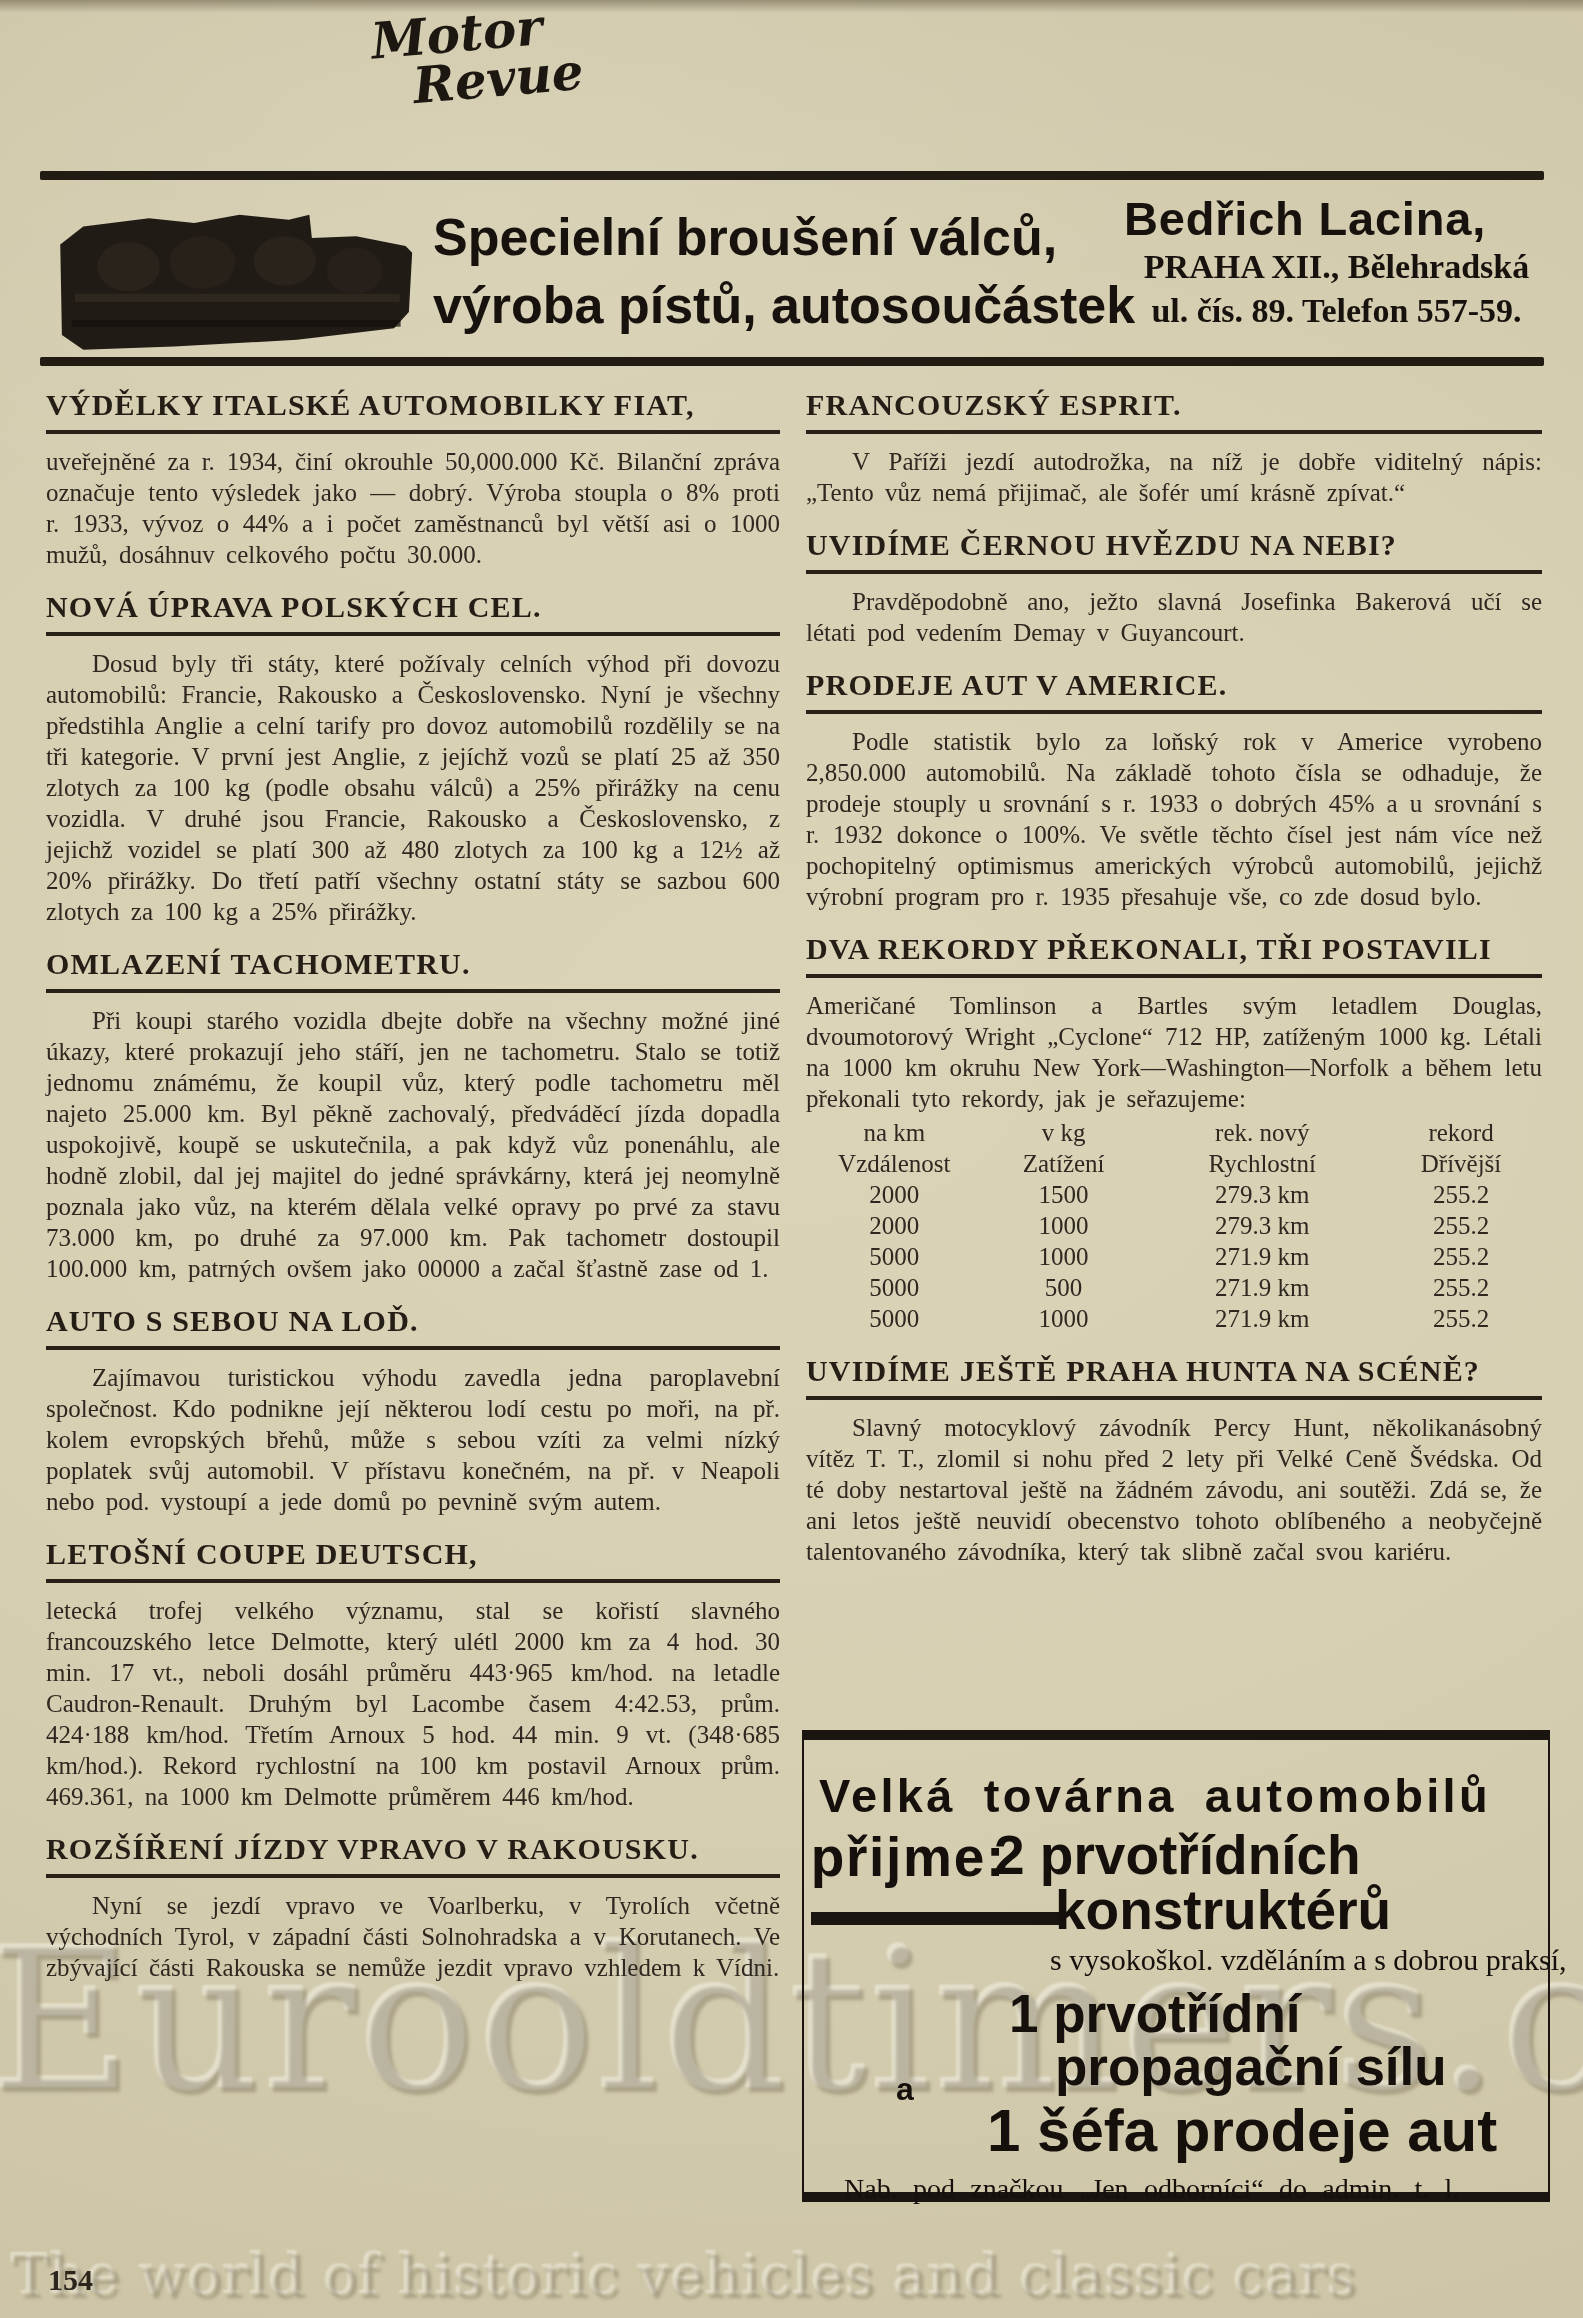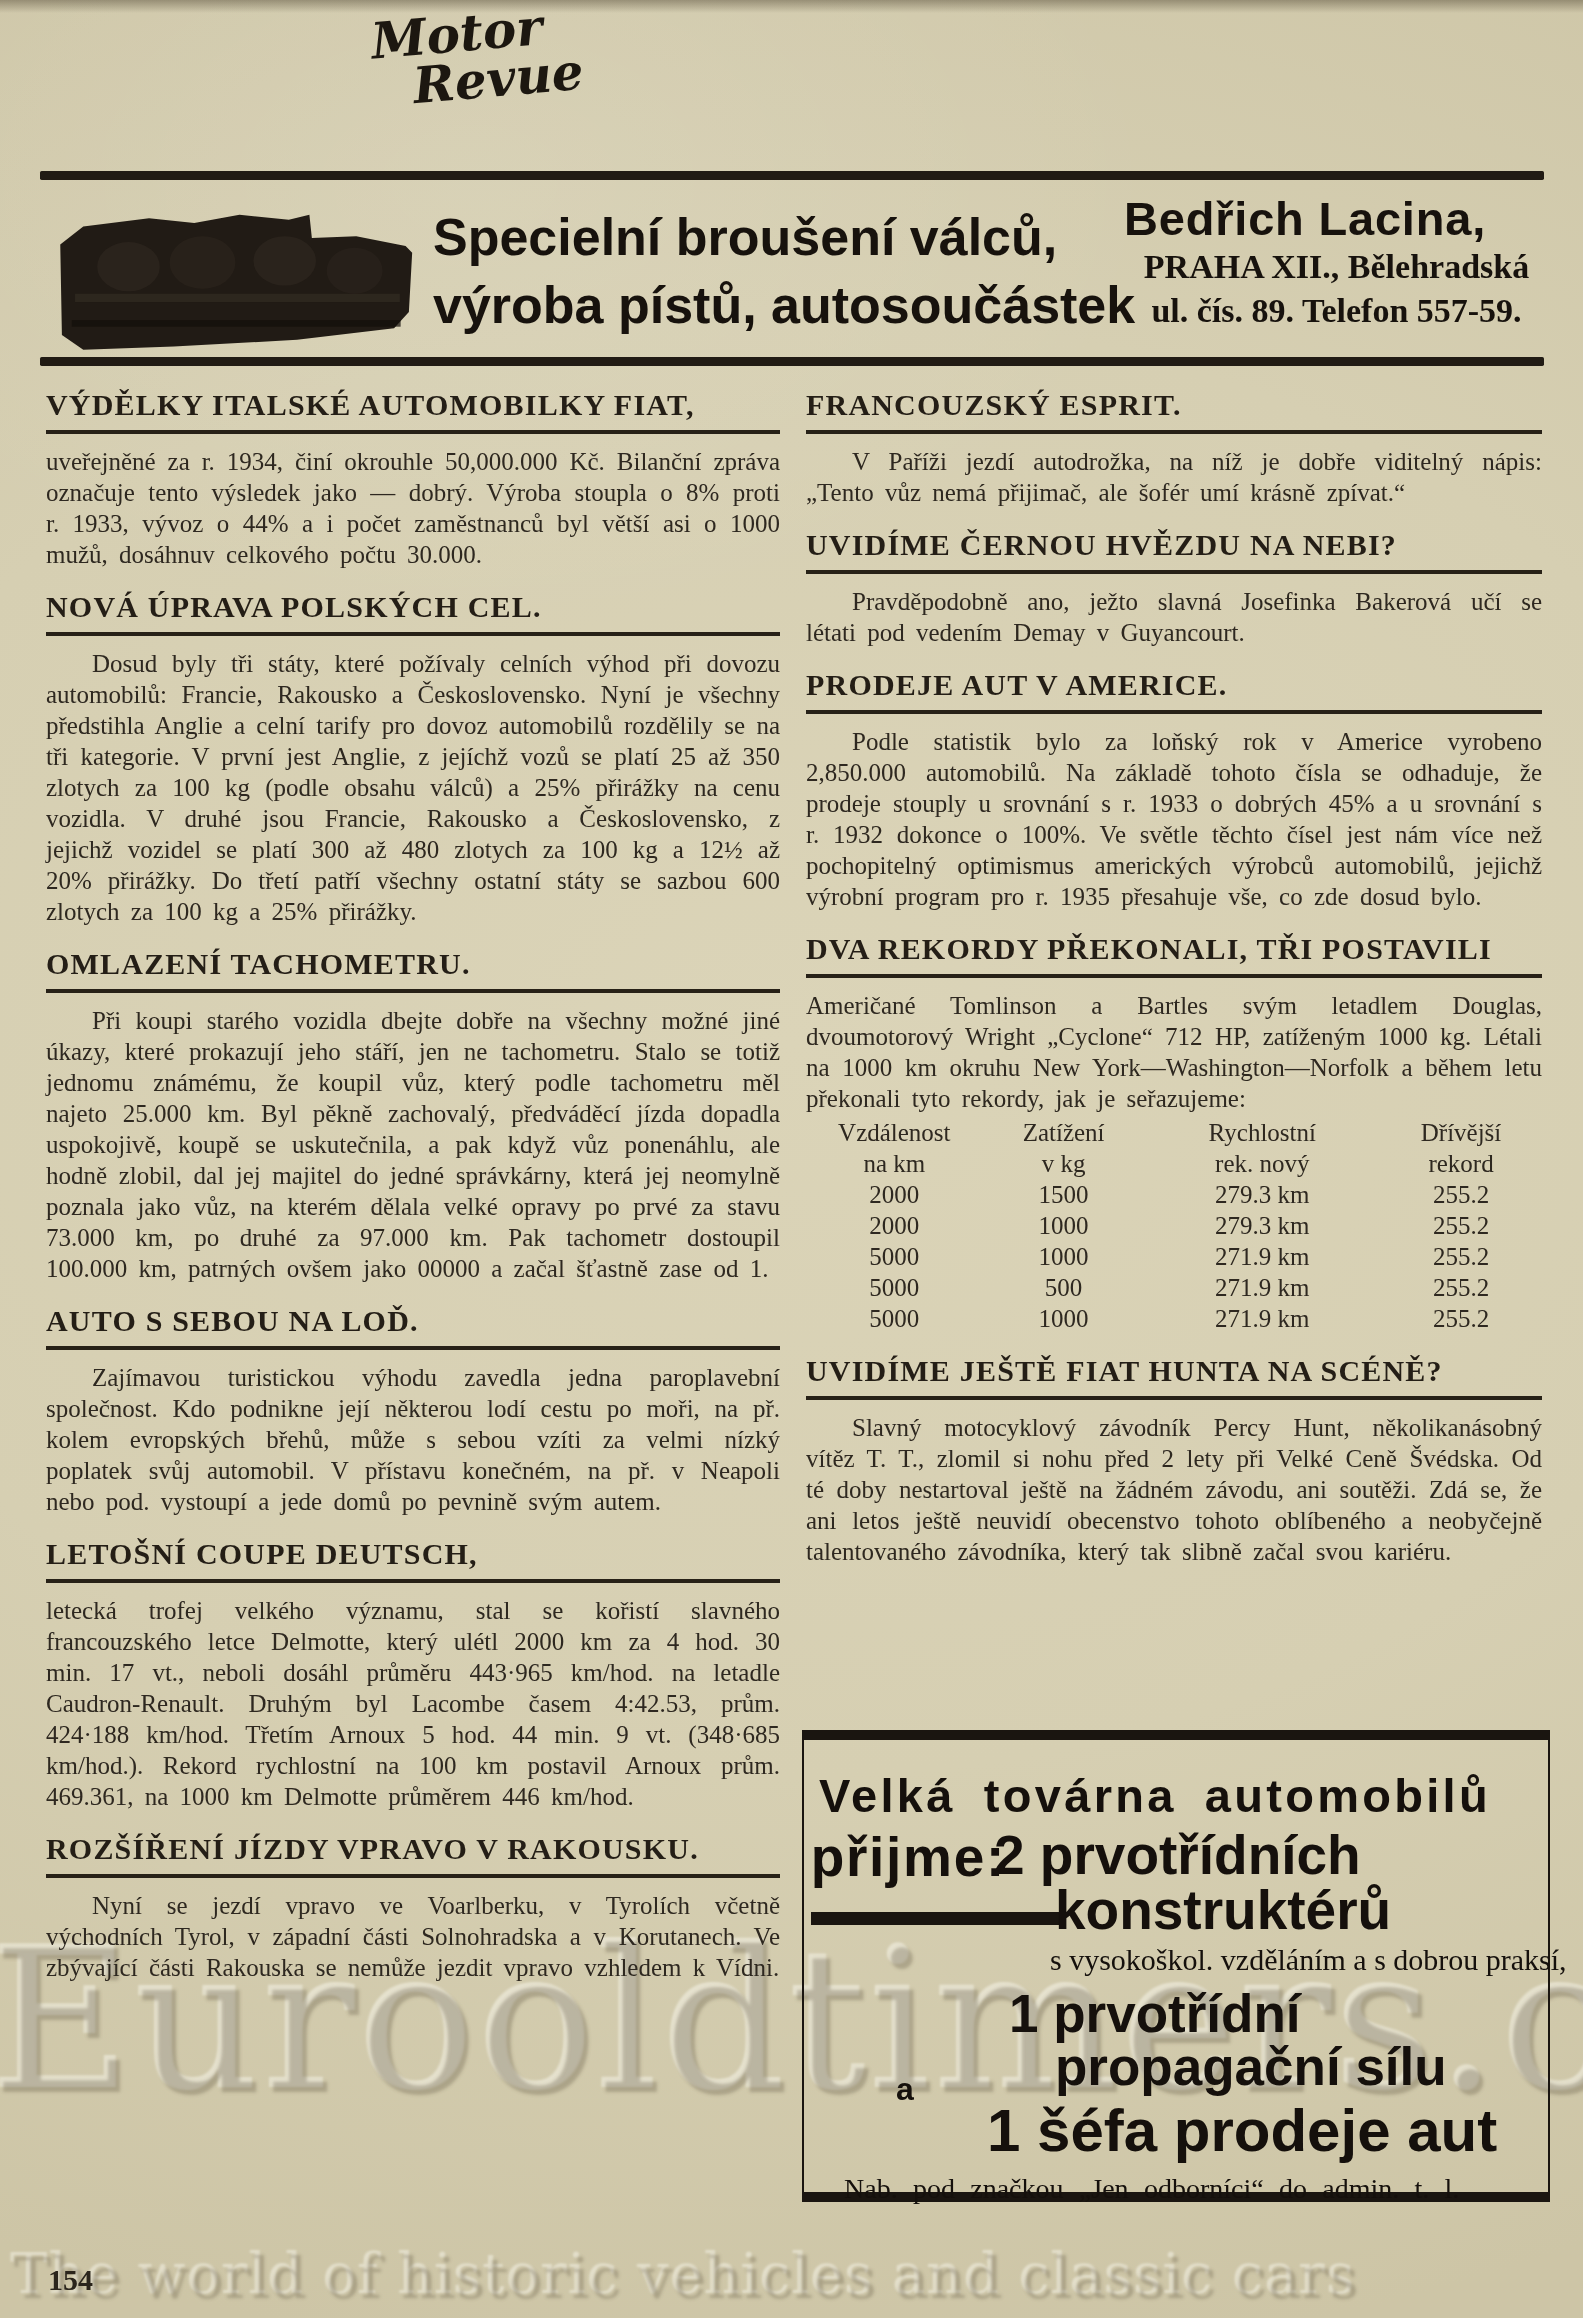--- a/index.html
+++ b/index.html
@@ -187,32 +187,32 @@
       <div class="headline">PRODEJE AUT V AMERICE.</div>
       <div class="body-text indent">Podle statistik bylo za loňský rok v Americe vyrobeno 2,850.000 automobilů. Na základě tohoto čísla se odhaduje, že prodeje stouply u srovnání s r. 1933 o dobrých 45% a u srovnání s r. 1932 dokonce o 100%. Ve světle těchto čísel jest nám více než pochopitelný optimismus amerických výrobců automobilů, jejichž výrobní program pro r. 1935 přesahuje vše, co zde dosud bylo.</div>
     </div>
 
     <div class="article">
       <div class="headline">DVA REKORDY PŘEKONALI, TŘI POSTAVILI</div>
       <div class="body-text">Američané Tomlinson a Bartles svým letadlem Douglas, dvoumotorový Wright „Cyclone“ 712 HP, zatíženým 1000 kg. Létali na 1000 km okruhu New York—Washington—Norfolk a během letu překonali tyto rekordy, jak je seřazujeme:</div>
       <table class="records">
         <tbody>
           <tr>
+            <td>na km</td>
+            <td>v kg</td>
+            <td>rek. nový</td>
+            <td>rekord</td>
+          </tr>
+          <tr>
             <td class="c1">Vzdálenost</td>
             <td class="c2">Zatížení</td>
             <td class="c3">Rychlostní</td>
             <td class="c4">Dřívější</td>
           </tr>
           <tr>
-            <td>na km</td>
-            <td>v kg</td>
-            <td>rek. nový</td>
-            <td>rekord</td>
-          </tr>
-          <tr>
             <td>2000</td>
             <td>1500</td>
             <td>279.3 km</td>
             <td>255.2</td>
           </tr>
           <tr>
             <td>2000</td>
             <td>1000</td>
             <td>279.3 km</td>
             <td>255.2</td>
@@ -233,21 +233,21 @@
             <td>5000</td>
             <td>1000</td>
             <td>271.9 km</td>
             <td>255.2</td>
           </tr>
         </tbody>
       </table>
     </div>
 
     <div class="article">
-      <div class="headline">UVIDÍME JEŠTĚ FIAT HUNTA NA SCÉNĚ?</div>
+      <div class="headline">UVIDÍME JEŠTĚ PRAHA HUNTA NA SCÉNĚ?</div>
       <div class="body-text indent">Slavný motocyklový závodník Percy Hunt, několikanásobný vítěz T. T., zlomil si nohu před 2 lety při Velké Ceně Švédska. Od té doby nestartoval ještě na žádném závodu, ani soutěži. Zdá se, že ani letos ještě neuvidí obecenstvo tohoto oblíbeného a neobyčejně talentovaného závodníka, který tak slibně začal svou kariéru.</div>
     </div>
 
   </div>
 
   <div class="job-ad">
     <div class="abs job-title">Velká továrna automobilů</div>
     <div class="abs job-prijme">přijme:</div>
     <div class="abs job-bar"></div>
     <div class="abs job-i1a">2 prvotřídních</div>

